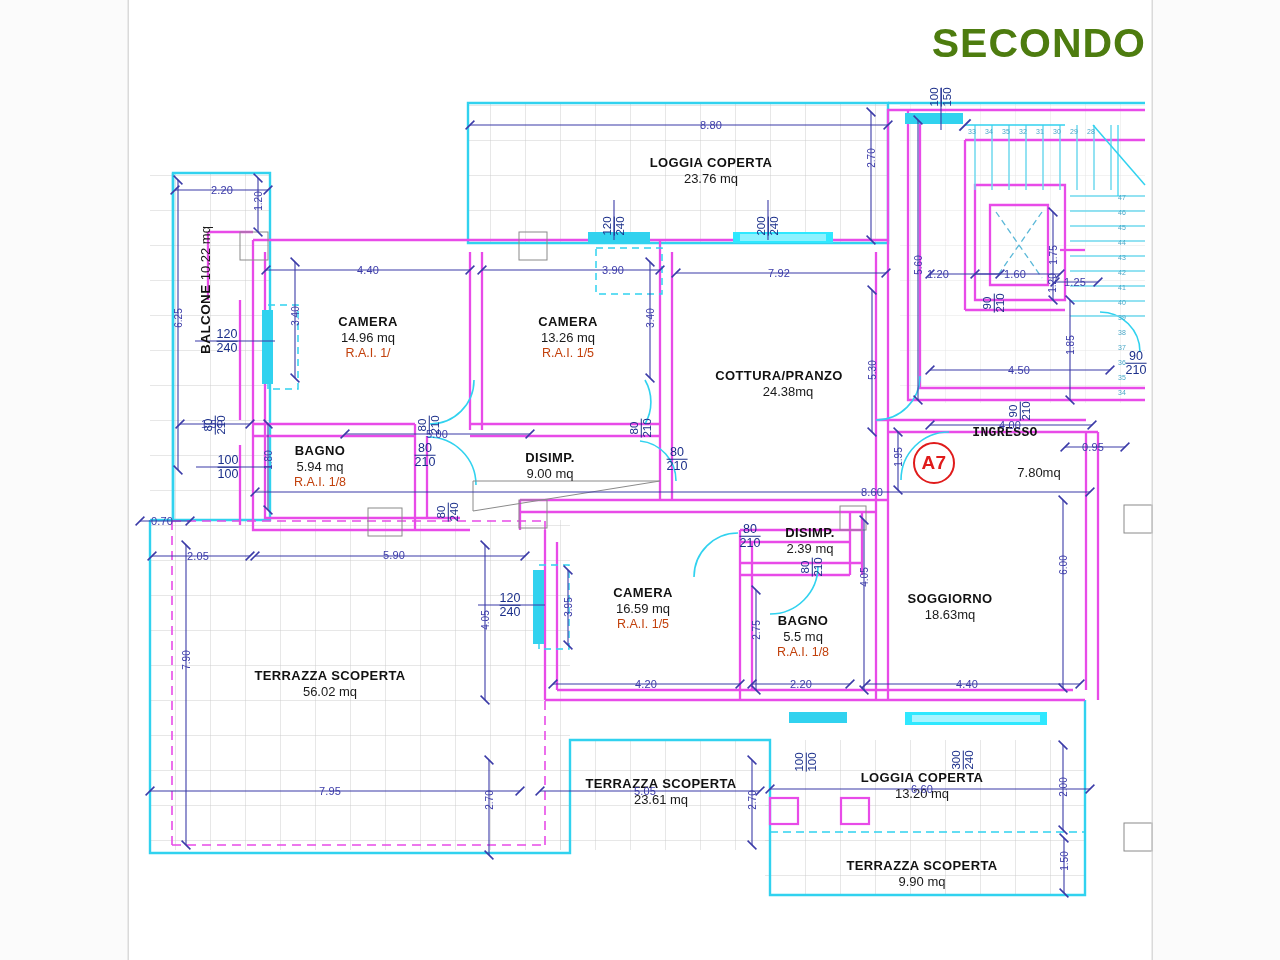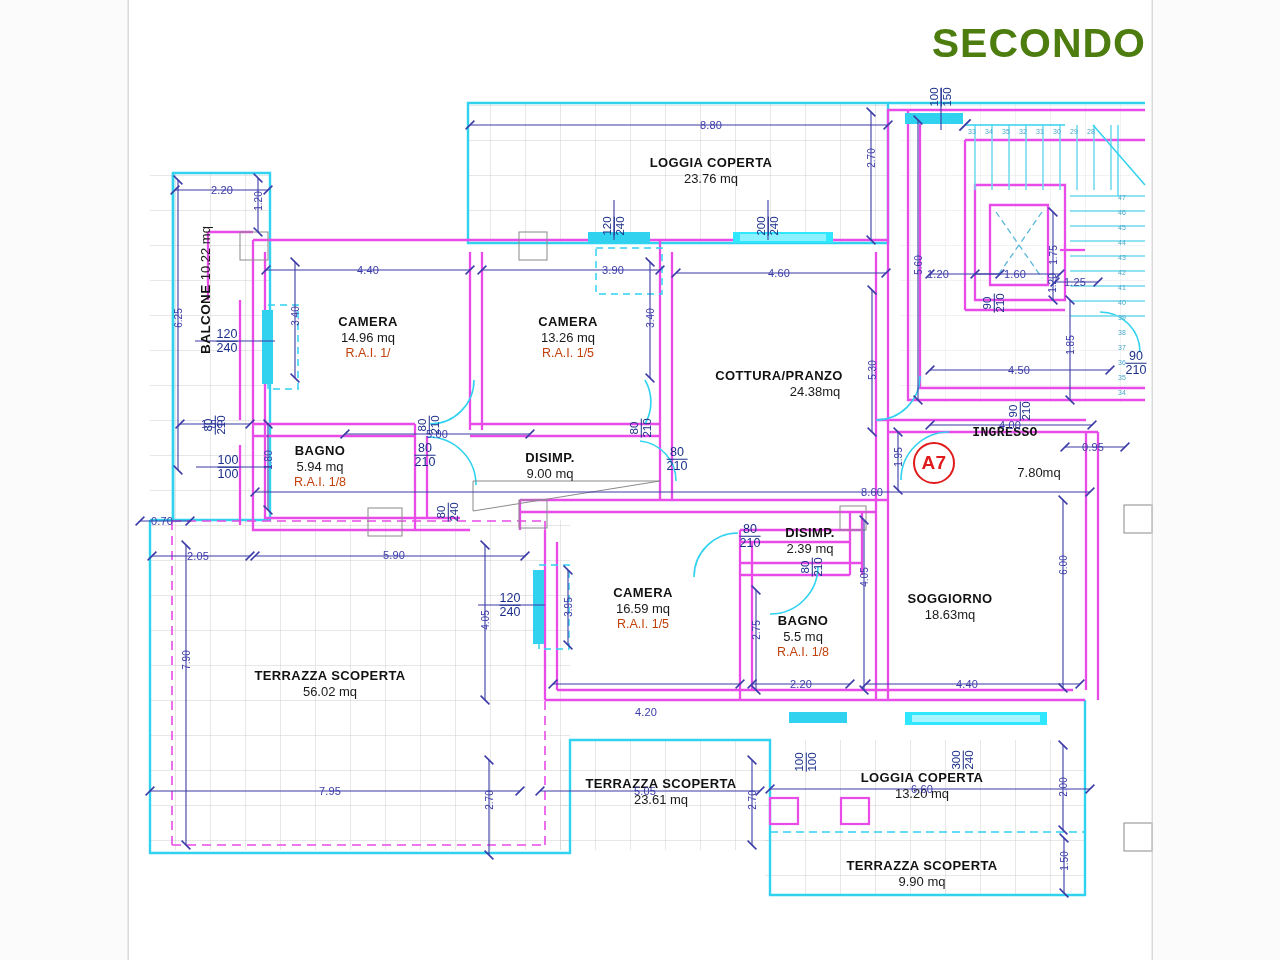--- a/index.html
+++ b/index.html
@@ -299,21 +299,21 @@
     <div class="txt title" style="left: 1146px; top: 20px;">SECONDO</div>
     <div class="txt room-name" style="left: 711px; top: 155px;">LOGGIA COPERTA</div>
     <div class="txt room-area" style="left: 711px; top: 171px;">23.76 mq</div>
     <div class="txt room-name" style="left: 368px; top: 314px;">CAMERA</div>
     <div class="txt room-area" style="left: 368px; top: 330px;">14.96 mq</div>
     <div class="txt room-rai" style="left: 368px; top: 346px;">R.A.I. 1/</div>
     <div class="txt room-name" style="left: 568px; top: 314px;">CAMERA</div>
     <div class="txt room-area" style="left: 568px; top: 330px;">13.26 mq</div>
     <div class="txt room-rai" style="left: 568px; top: 346px;">R.A.I. 1/5</div>
     <div class="txt room-name" style="left: 779px; top: 368px;">COTTURA/PRANZO</div>
-    <div class="txt room-area" style="left: 815px; top: 384px;">24.38mq</div>
+    <div class="txt room-area" style="left: 788px; top: 384px;">24.38mq</div>
     <div class="txt room-name" style="left: 1005px; top: 425px; font-family: Liberation Mono, monospace;">INGRESSO</div>
     <div class="txt room-area" style="left: 1039px; top: 465px;">7.80mq</div>
     <div class="txt room-name" style="left: 320px; top: 443px;">BAGNO</div>
     <div class="txt room-area" style="left: 320px; top: 459px;">5.94 mq</div>
     <div class="txt room-rai" style="left: 320px; top: 475px;">R.A.I. 1/8</div>
     <div class="txt room-name" style="left: 550px; top: 450px;">DISIMP.</div>
     <div class="txt room-area" style="left: 550px; top: 466px;">9.00 mq</div>
     <div class="txt" style="left: 205px; top: 290px; transform: rotate(-90deg) translate(-50%, -50%); transform-origin: 0px 0px; display: flex; gap: 4px;">
       <span style="font-weight: bold; font-size: 13.5px; color: rgb(17, 17, 17); letter-spacing: 0.4px;">BALCONE</span>
       <span style="font-size: 13px; color: rgb(26, 26, 26);">10.22 mq</span>
@@ -334,34 +334,34 @@
     <div class="txt room-area" style="left: 661px; top: 792px;">23.61 mq</div>
     <div class="txt room-name" style="left: 922px; top: 770px;">LOGGIA COPERTA</div>
     <div class="txt room-area" style="left: 922px; top: 786px;">13.20 mq</div>
     <div class="txt room-name" style="left: 922px; top: 858px;">TERRAZZA SCOPERTA</div>
     <div class="txt room-area" style="left: 922px; top: 874px;">9.90 mq</div>
     <div class="apt-badge" style="left: 934px; top: 463px;">A7</div>
     <div class="txt dim" style="left: 711px; top: 125px;">8.80</div>
     <div class="txt dim" style="left: 222px; top: 190px;">2.20</div>
     <div class="txt dim" style="left: 368px; top: 270px;">4.40</div>
     <div class="txt dim" style="left: 568px; top: 270px; margin-left: 45px;">3.90</div>
-    <div class="txt dim" style="left: 779px; top: 273px;">4.60</div>
+    <div class="txt dim" style="left: 779px; top: 273px;">7.92</div>
     <div class="txt dim" style="left: 1019px; top: 370px;">4.50</div>
     <div class="txt dim" style="left: 1010px; top: 425px;">4.00</div>
     <div class="txt dim" style="left: 437px; top: 434px;">5.00</div>
     <div class="txt dim" style="left: 212px; top: 424px;">1.50</div>
     <div class="txt dim" style="left: 1093px; top: 447px;">0.95</div>
     <div class="txt dim" style="left: 872px; top: 492px;">8.60</div>
     <div class="txt dim" style="left: 162px; top: 521px;">0.70</div>
     <div class="txt dim" style="left: 198px; top: 556px;">2.05</div>
     <div class="txt dim" style="left: 394px; top: 555px; text-align: right;">5.90</div>
     <div class="txt dim" style="left: 938px; top: 274px;">1.20</div>
     <div class="txt dim" style="left: 1015px; top: 274px;">1.60</div>
     <div class="txt dim" style="left: 1075px; top: 282px;">1.25</div>
-    <div class="txt dim" style="left: 646px; top: 684px; margin-top: 28px;">4.20</div>
+    <div class="txt dim" style="left: 646px; top: 684px;">4.20</div>
     <div class="txt dim" style="left: 801px; top: 684px;">2.20</div>
     <div class="txt dim" style="left: 967px; top: 684px;">4.40</div>
     <div class="txt dim" style="left: 330px; top: 791px;">7.95</div>
     <div class="txt dim" style="left: 645px; top: 791px;">5.05</div>
     <div class="txt dim" style="left: 922px; top: 789px;">6.60</div>
     <div class="txt dim-v" style="left: 178px; top: 318px;">6.25</div>
     <div class="txt dim-v" style="left: 258px; top: 201px;">1.20</div>
     <div class="txt dim-v" style="left: 295px; top: 316px;">3.40</div>
     <div class="txt dim-v" style="left: 650px; top: 318px;">3.40</div>
     <div class="txt dim-v" style="left: 268px; top: 460px;">1.80</div>

